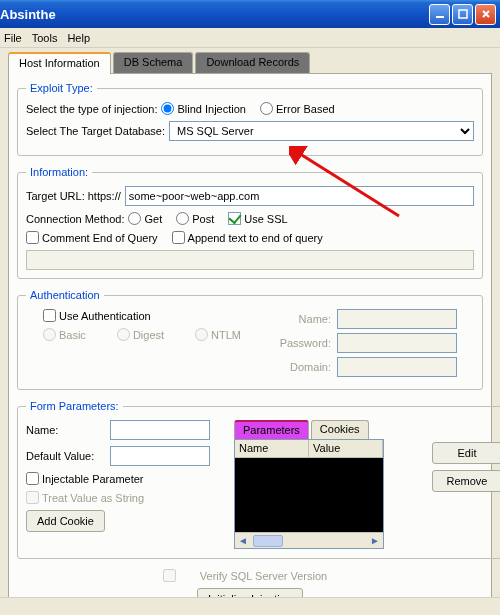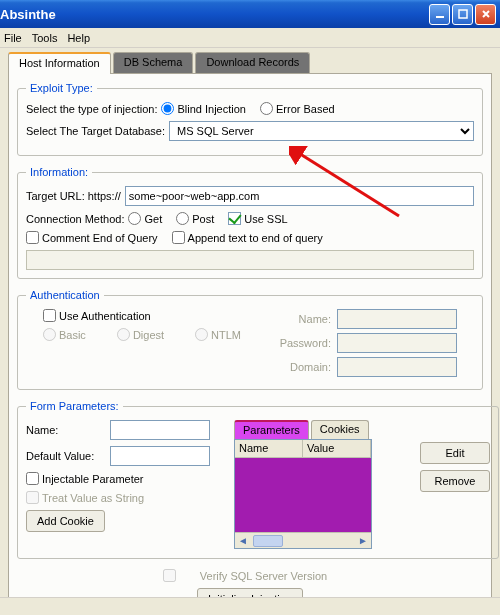--- a/index.html
+++ b/index.html
@@ -165,23 +165,23 @@
     border: 1px solid #aca899;
     border-bottom: none;
     border-radius: 3px 3px 0 0;
     margin-right: 2px;
     font-size: 11px;
     background: #ece9d8;
   }
   .inner-tab.active { background: #d946ef; border-top: 2px solid #be185d; }
   .listview {
     border: 1px solid #7f9db9;
-    width: 138px;
+    width: 150px;
     height: 110px;
-    background: #a21caf;
+    background: #000000;
     position: relative;
     top: -1px;
   }
   .lv-header {
     display: flex;
     background: #ece9d8;
     border-bottom: 1px solid #c0c0b0;
     height: 18px;
   }
   .lv-header div {

